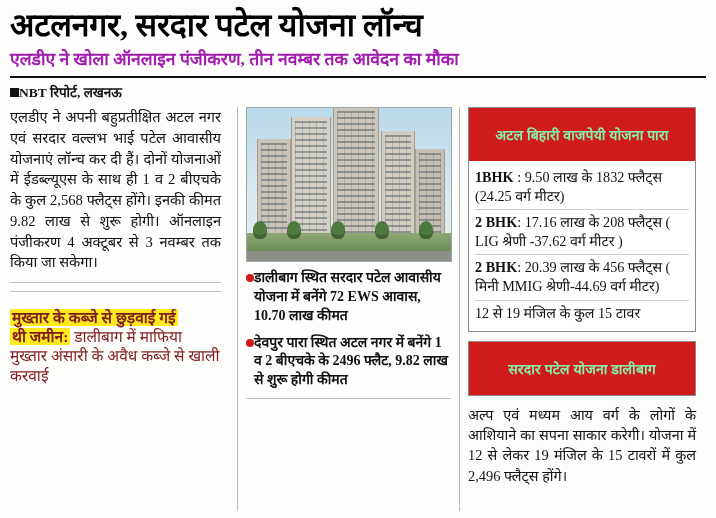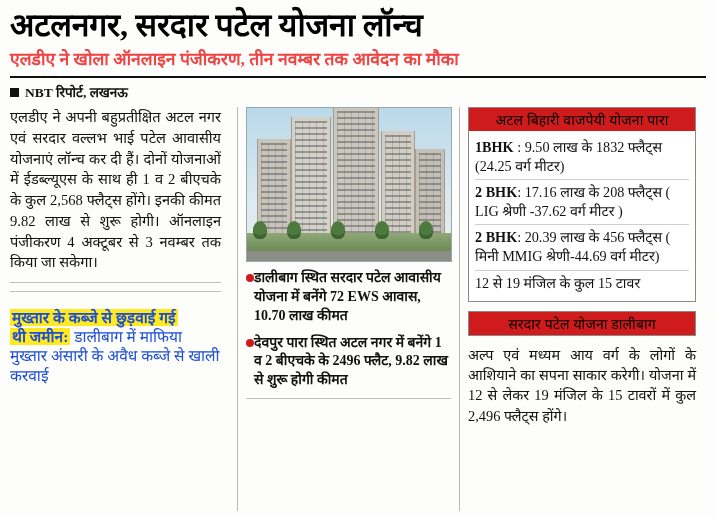--- a/index.html
+++ b/index.html
@@ -25,26 +25,26 @@
     line-height:1.12;
     letter-spacing:-0.2px;
     color:#000;
     margin:0 0 5px 0;
   }
   .subhead {
     font-family:"Liberation Serif", serif;
     font-weight:bold;
     font-size:17.5px;
     line-height:1.2;
-    color:#ef4444;
+    color:#a21caf;
     margin:0 0 6px 0;
   }
   .rule-thick { height:2.5px; background:#111; margin:0 0 5px 0; }
   .byline-row {
-    display:flex; align-items:center; gap:6px;
+    display:flex; align-items:center; 
     margin:0 0 6px 0;
   }
   .byline-square { width:9px; height:9px; background:#111; display:inline-block; }
   .byline {
     font-family:"Liberation Serif", serif;
     font-weight:bold;
     font-size:13.5px;
     color:#111;
   }
 
@@ -78,21 +78,21 @@
     color:#111;
   }
   .col-sep { height:1px; background:#c0c0c0; margin:4px 0 8px 0; }
 
   
   .inline-head {
     font-family:"Liberation Serif", serif;
     font-weight:bold;
     font-size:15.5px;
     line-height:1.25;
-    color:#1d4ed8;
+    color:#7f1d1d;
   }
   .hl { background:#ffe91f; padding:0 2px; }
 
   
   .photo-wrap { margin:0 0 7px 0; }
   .photo {
     width:206px; height:155px;
     position:relative;
     overflow:hidden;
     background:linear-gradient(#cfe6f2 0%, #e6f0f6 55%, #cdd9c4 100%);
@@ -143,24 +143,24 @@
     font-family:"Liberation Serif", serif;
     font-weight:bold;
     font-size:14px;
     line-height:1.34;
     color:#111;
   }
 
   
   .box { border:1px solid #8a8a8a; margin-bottom:9px; background:#fff; }
   .box-head {
-    background:#cf1b1b; color:#000000;
-    font-family:"Liberation Serif", serif;
-    font-weight:normal; font-size:14px;
-    padding:2px 6px;
+    background:#cf1b1b; color:#86efac;
+    font-family:"Liberation Serif", serif;
+    font-weight:bold; font-size:14px;
+    padding:17px 6px;
     text-align:center;
     letter-spacing:.2px;
   }
   .box-body { padding:4px 6px 5px 6px; }
   .box-row {
     font-family:"Liberation Serif", serif;
     font-size:14.2px; line-height:1.34;
     padding:3px 0;
     border-bottom:1px solid #cfcfcf;
     color:#111;

